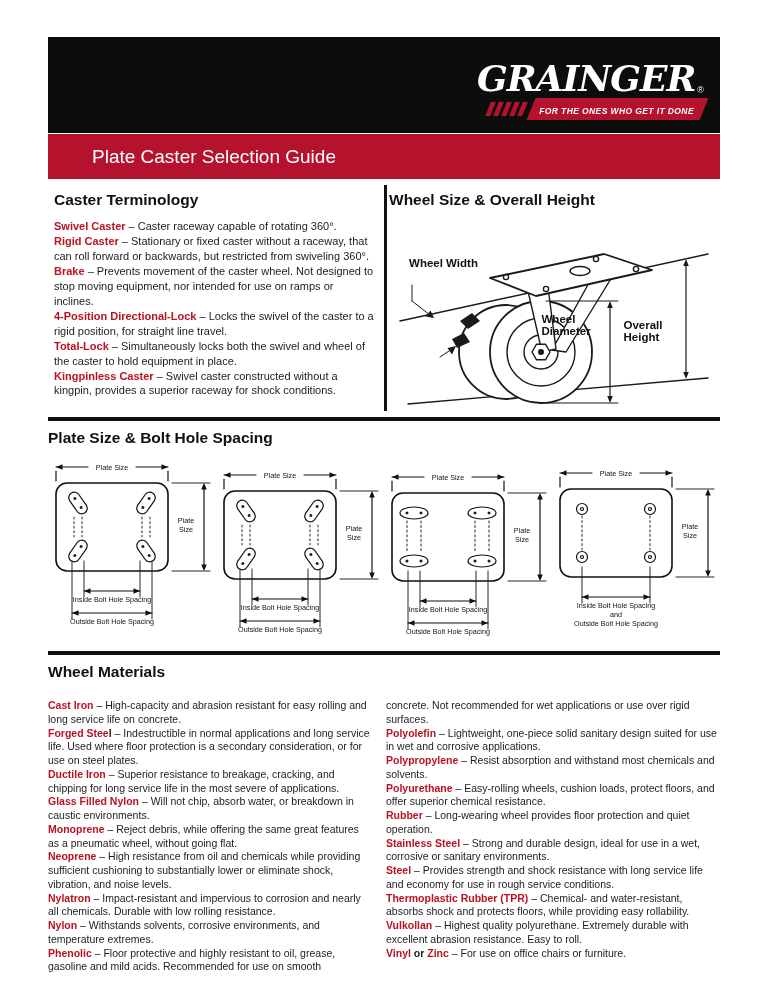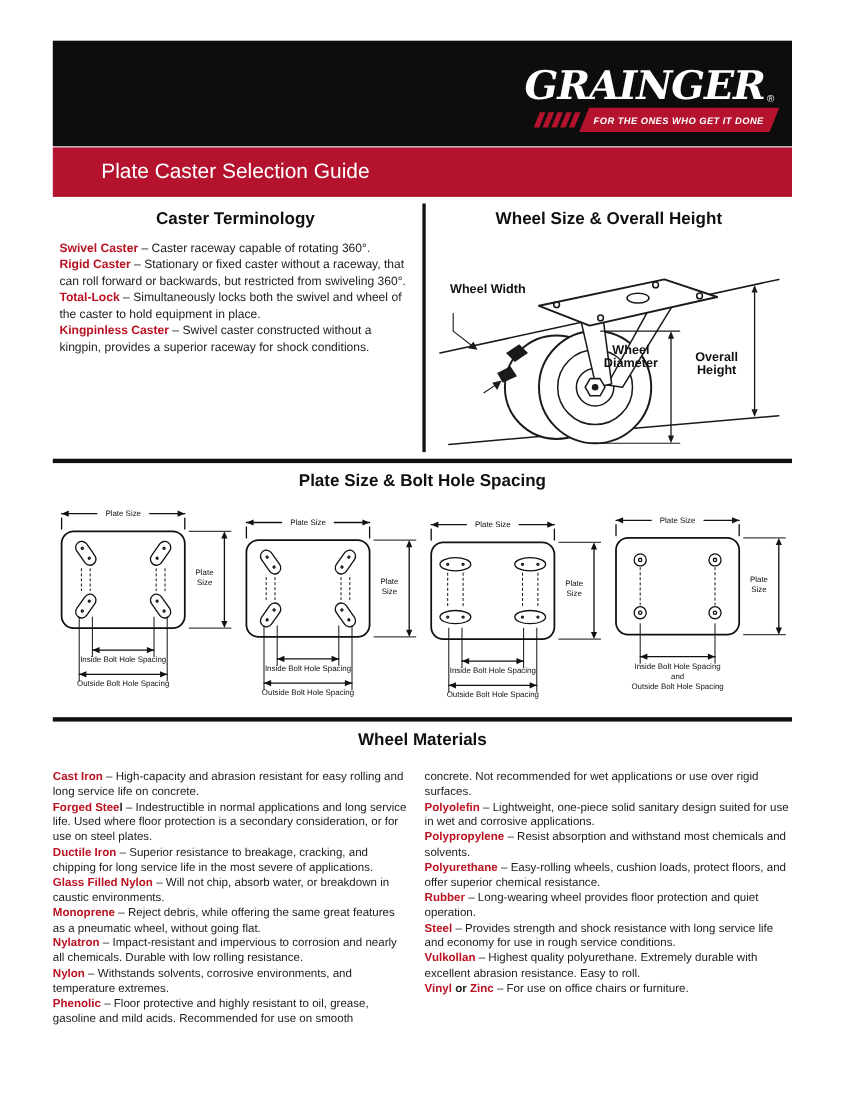--- a/index.html
+++ b/index.html
@@ -16,26 +16,26 @@
   .slash{width:5px;height:14px;background:#b5122d;transform:skewX(-22deg);margin-right:3px}
   .tag-banner{background:#b5122d;transform:skewX(-22deg);padding:2px 9px;margin-left:3px}
   .tag-banner span{display:inline-block;transform:skewX(22deg);color:#fff;font-size:8.5px;font-weight:700;font-style:italic;letter-spacing:.4px;white-space:nowrap}
   
   .title-banner{margin-top:1px;height:45px;background:#b5122d;color:#fff;font-size:19px;line-height:45px;padding-left:44px}
   
   .two-col{display:flex;margin-top:4px}
   .col-left{width:336px;padding:0 10px 6px 6px}
   .vdiv{width:3px;background:#111;margin-top:2px}
   .col-right{flex:1;padding:0 2px}
-  .sec-h{font-size:15.5px;font-weight:700;text-align:center;color:#101010;padding:8px 0 10px}
+  .sec-h{font-size:15.5px;font-weight:700;text-align:left;color:#101010;padding:8px 0 10px}
   .defs .def{font-size:11px;line-height:1.36}
   .term{color:#bb1222;font-weight:700}
   .term-black{color:#1c1c1c;font-weight:700}
   .caster-fig{position:relative;width:320px;height:190px;margin:2px auto 0}
-  .fig-label{position:absolute;font-size:11.5px;font-weight:700;color:#111;line-height:1.08;text-align:center}
+  .fig-label{position:absolute;font-size:11.5px;font-weight:700;color:#111;line-height:1.08;}
   
   .rule{height:4px;background:#111;border:0;margin:6px 0 0}
   .plates{display:flex;margin-top:2px}
   .plate-cell{width:168px}
   
   .mat-cols{display:flex;margin-top:8px}
   .mat-col{width:336px;padding-right:14px}
   .mat-col+.mat-col{padding-right:0;padding-left:2px}
   .mat-col .def{font-size:10.5px;line-height:1.31}
   svg text{font-family:"Liberation Sans","DejaVu Sans",sans-serif}
@@ -65,20 +65,22 @@
   <div class="title-banner">
     <span>Plate Caster Selection Guide</span>
   </div>
 
   <div class="two-col">
     <div class="col-left">
       <div class="sec-h">Caster Terminology</div>
       <div class="defs" id="term-list">
           <div class="def"><span class="term">Swivel Caster</span> – Caster raceway capable of rotating 360°.</div>
           <div class="def"><span class="term">Rigid Caster</span> – Stationary or fixed caster without a raceway, that can roll forward or backwards, but restricted from swiveling 360°.</div>
+          <div class="def"><span class="term">Brake</span> – Prevents movement of the caster wheel. Not designed to stop moving equipment, nor intended for use on ramps or inclines.</div>
+          <div class="def"><span class="term">4-Position Directional-Lock</span> – Locks the swivel of the caster to a rigid position, for straight line travel.</div>
           <div class="def"><span class="term">Total-Lock</span> – Simultaneously locks both the swivel and wheel of the caster to hold equipment in place.</div>
           <div class="def"><span class="term">Kingpinless Caster</span> – Swivel caster constructed without a kingpin, provides a superior raceway for shock conditions.</div>
         </div>
     </div>
     <div class="vdiv"></div>
     <div class="col-right">
       <div class="sec-h">Wheel Size &amp; Overall Height</div>
       <div class="caster-fig">
         <svg width="320" height="190" viewBox="0 0 320 190">
           <g fill="none" stroke="#1a1a1a" stroke-width="1.4" stroke-linejoin="round" stroke-linecap="round">
@@ -342,29 +344,32 @@
   <hr class="rule">
 
   <div class="sec-h">Wheel Materials</div>
   <div class="mat-cols">
     <div class="mat-col defs" id="mat-left">
         <div class="def"><span class="term">Cast Iron</span> – High-capacity and abrasion resistant for easy rolling and long service life on concrete.</div>
         <div class="def"><span class="term">Forged Stee</span><span class="term-black">l</span> – Indestructible in normal applications and long service life. Used where floor protection is a secondary consideration, or for use on steel plates.</div>
         <div class="def"><span class="term">Ductile Iron</span> – Superior resistance to breakage, cracking, and chipping for long service life in the most severe of applications.</div>
         <div class="def"><span class="term">Glass Filled Nylon</span> – Will not chip, absorb water, or breakdown in caustic environments.</div>
         <div class="def"><span class="term">Monoprene</span> – Reject debris, while offering the same great features as a pneumatic wheel, without going flat.</div>
+        <div class="def"><span class="term">Neoprene</span> – High resistance from oil and chemicals while providing sufficient cushioning to substantially lower or eliminate shock, vibration, and noise levels.</div>
         <div class="def"><span class="term">Nylatron</span> – Impact-resistant and impervious to corrosion and nearly all chemicals.  Durable with low rolling resistance.</div>
         <div class="def"><span class="term">Nylon</span> – Withstands solvents, corrosive environments, and temperature extremes.</div>
         <div class="def"><span class="term">Phenolic</span> – Floor protective and highly resistant to oil, grease, gasoline and mild acids. Recommended for use on smooth</div>
       </div>
     <div class="mat-col defs" id="mat-right">
         <div class="def">concrete. Not recommended for wet applications or use over rigid surfaces.</div>
         <div class="def"><span class="term">Polyolefin</span> – Lightweight, one-piece solid sanitary design suited for use in wet and corrosive applications.</div>
         <div class="def"><span class="term">Polypropylene</span> – Resist absorption and withstand most chemicals and solvents.</div>
         <div class="def"><span class="term">Polyurethane</span> – Easy-rolling wheels, cushion loads, protect floors, and offer superior chemical resistance.</div>
         <div class="def"><span class="term">Rubber</span> – Long-wearing wheel provides floor protection and quiet operation.</div>
+        <div class="def"><span class="term">Stainless Steel</span> – Strong and durable design, ideal for use in a wet, corrosive or sanitary environments.</div>
         <div class="def"><span class="term">Steel</span> – Provides strength and shock resistance with long service life and economy for use in rough service conditions.</div>
+        <div class="def"><span class="term">Thermoplastic Rubber (TPR)</span> – Chemical- and water-resistant, absorbs shock and protects floors, while providing easy rollability.</div>
         <div class="def"><span class="term">Vulkollan</span> – Highest quality polyurethane. Extremely durable with excellent abrasion resistance. Easy to roll.</div>
         <div class="def"><span class="term">Vinyl</span><span class="term-black"> or </span><span class="term">Zinc</span> – For use on office chairs or furniture.</div>
       </div>
   </div>
 
 </div>
 
 </body></html>

